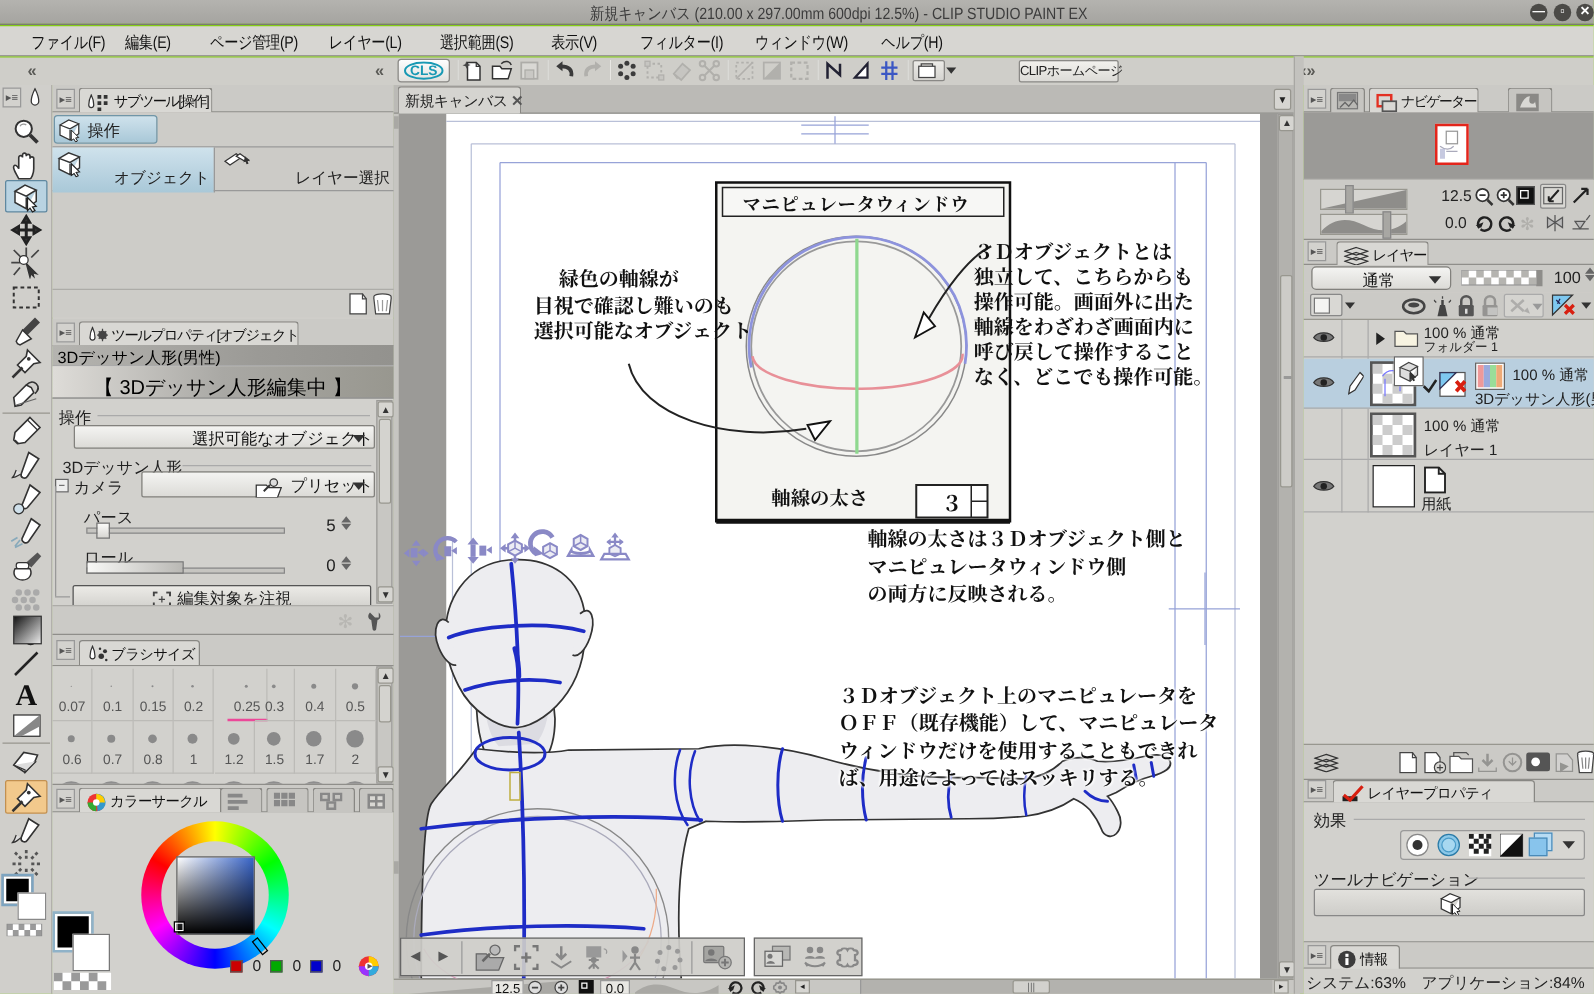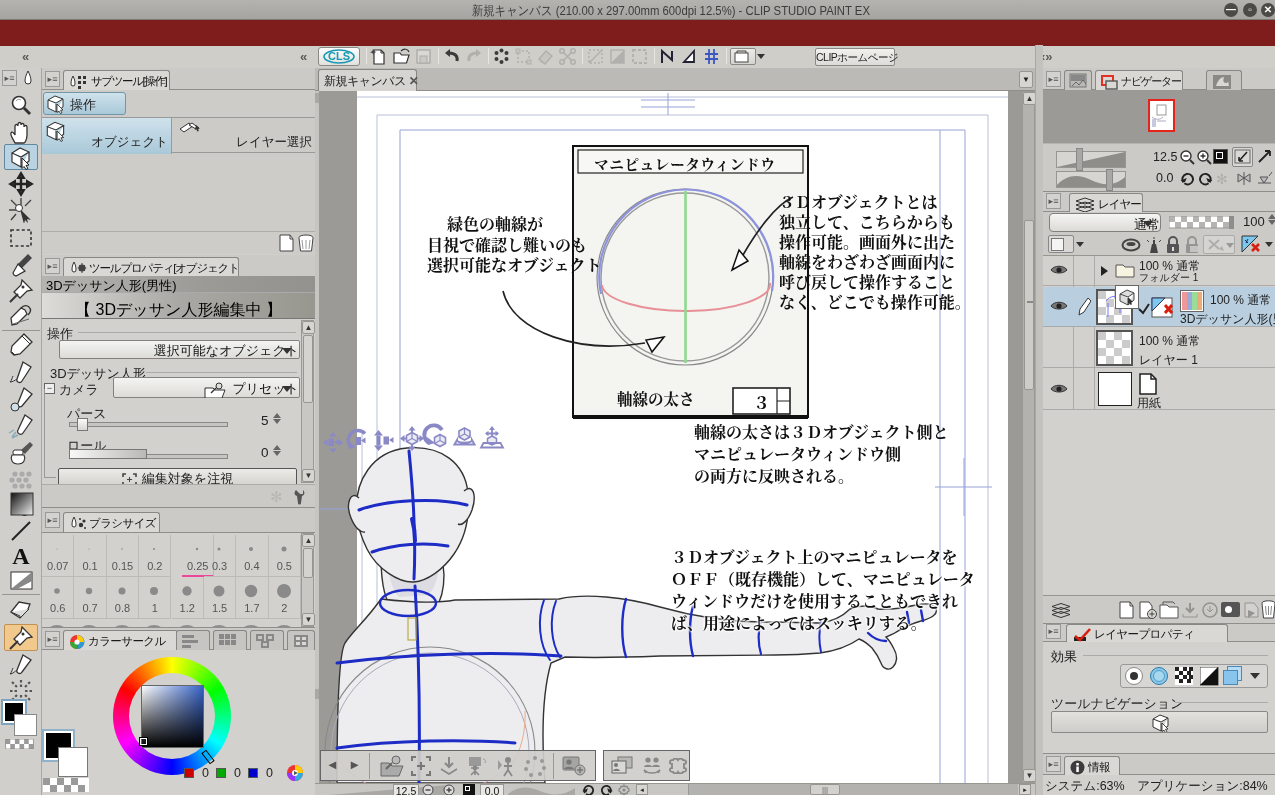--- a/index.html
+++ b/index.html
@@ -1,18 +1,18 @@
 <!DOCTYPE html>
 <html lang="ja"><head><meta charset="utf-8">
 <style>
 html,body{margin:0;padding:0;width:1275px;height:795px;overflow:hidden;
  font-family:"Liberation Sans",sans-serif;-webkit-font-smoothing:antialiased}
 *{box-sizing:border-box}
 .abs{position:absolute;white-space:nowrap}
-#root{position:absolute;top:0;left:0;width:1275px;height:795px;background:#7f1d1d;font-size:13px;color:#222}
+#root{position:absolute;top:0;left:0;width:1275px;height:795px;background:#84cc16;font-size:13px;color:#222}
 
 #titlebar{left:0;top:0;width:1275px;height:20px;background:linear-gradient(#b4b3af,#a5a4a0);border-bottom:1px solid #7a7976}
 #titlebar .t{position:absolute;left:472px;top:2px;width:600px;color:#3c3c3c;font-size:13px;transform:scaleX(.87);transform-origin:0 50%}
 .winbtn{position:absolute;top:3px;width:14px;height:14px;border-radius:50%;background:#4b4a47;color:#fff;font-size:10px;line-height:14px;text-align:center;font-weight:bold}
 
 #menubar{left:0;top:21px;width:1275px;height:24px;background:#d7d6d2;border-bottom:1px solid #9a9996;color:#111;font-size:13.5px}
 #menubar span{position:absolute;top:4px;transform:scaleX(.84);transform-origin:0 50%;letter-spacing:-.3px}
 
 #toolbar{left:0;top:46px;width:1275px;height:22px;background:#cfcec9}
 .sep{position:absolute;top:2px;width:1px;height:16px;background:#aaa9a5;border-right:1px solid #e8e7e3}
@@ -43,20 +43,31 @@
 <body>
 <div id="root">
 
 <div class="abs" id="titlebar">
  <div class="t">新規キャンバス (210.00 x 297.00mm 600dpi 12.5%)  - CLIP STUDIO PAINT EX</div>
  <div class="winbtn" style="left:1224px">—</div>
  <div class="winbtn" style="left:1243px">▫</div>
  <div class="winbtn" style="left:1261px">✕</div>
 </div>
 
+<div class="abs" id="menubar">
+ <span style="left:25px">ファイル(F)</span>
+ <span style="left:100px">編集(E)</span>
+ <span style="left:168px">ページ管理(P)</span>
+ <span style="left:263px">レイヤー(L)</span>
+ <span style="left:352px">選択範囲(S)</span>
+ <span style="left:441px">表示(V)</span>
+ <span style="left:512px">フィルター(I)</span>
+ <span style="left:604px">ウィンドウ(W)</span>
+ <span style="left:705px">ヘルプ(H)</span>
+</div>
 
 <div class="abs" id="toolbar">
  <div class="abs" style="left:22px;top:3px;color:#5a5a56;font-size:13px;font-weight:bold">«</div>
  <div class="abs" style="left:300px;top:3px;color:#5a5a56;font-size:13px;font-weight:bold">«</div>
  <div class="abs" style="left:1038px;top:3px;color:#5a5a56;font-size:13px;font-weight:bold">«»</div>
 
  <div class="abs" style="left:318px;top:1px;width:42px;height:19px;background:linear-gradient(#fdfdfd,#e2e1dd);border:1px solid #8a8986;border-radius:3px;text-align:center">
    <svg width="34" height="15" viewBox="0 0 34 15" style="margin-top:1px">
           <text x="17" y="11" text-anchor="middle" font-family="Liberation Sans" font-size="11" font-weight="bold" fill="#1899b4">CLS</text>
           <ellipse cx="17" cy="7.5" rx="15" ry="6.5" fill="none" stroke="#1899b4" stroke-width="1.6"></ellipse>
@@ -961,21 +972,21 @@
   <div class="pmen" style="top:1px">▸≡</div>
   <div class="ptab" style="left:26px;width:74px;top:1px;height:19px;letter-spacing:-1px"><svg class="icn" width="20" height="15" viewBox="0 0 20 15" style="margin-right:3px">
             <g fill="none" stroke="#333">
               <path d="M10 1L19 4 10 7 1 4z"></path>
               <path d="M10 5L19 8 10 11 1 8z"></path>
               <path d="M10 9L19 12 10 15 1 12z"></path>
             </g>
           </svg>レイヤー</div>
  </div>
  <div class="abs" style="left:0;top:144px;width:232px;height:22px;background:#cbcac6">
-   <div class="drop" style="left:6px;top:1px;width:112px;height:19px;padding-top:2px;border-radius:4px;text-align:right;padding-left:40px">通常</div>
+   <div class="drop" style="left:6px;top:1px;width:112px;height:19px;padding-top:2px;border-radius:4px;text-align:left;padding-left:40px">通常</div>
    <svg class="abs" style="left:126px;top:4px" width="68" height="13">
           <rect width="62" height="12" fill="#fff"></rect>
           <g fill="#b5b4b0">
             <rect width="6" height="6"></rect>
             <rect x="12" width="6" height="6"></rect>
             <rect x="24" width="6" height="6"></rect>
             <rect x="36" width="6" height="6"></rect>
             <rect x="48" width="6" height="6"></rect>
             <rect x="6" y="6" width="6" height="6"></rect>
             <rect x="18" y="6" width="6" height="6"></rect>

